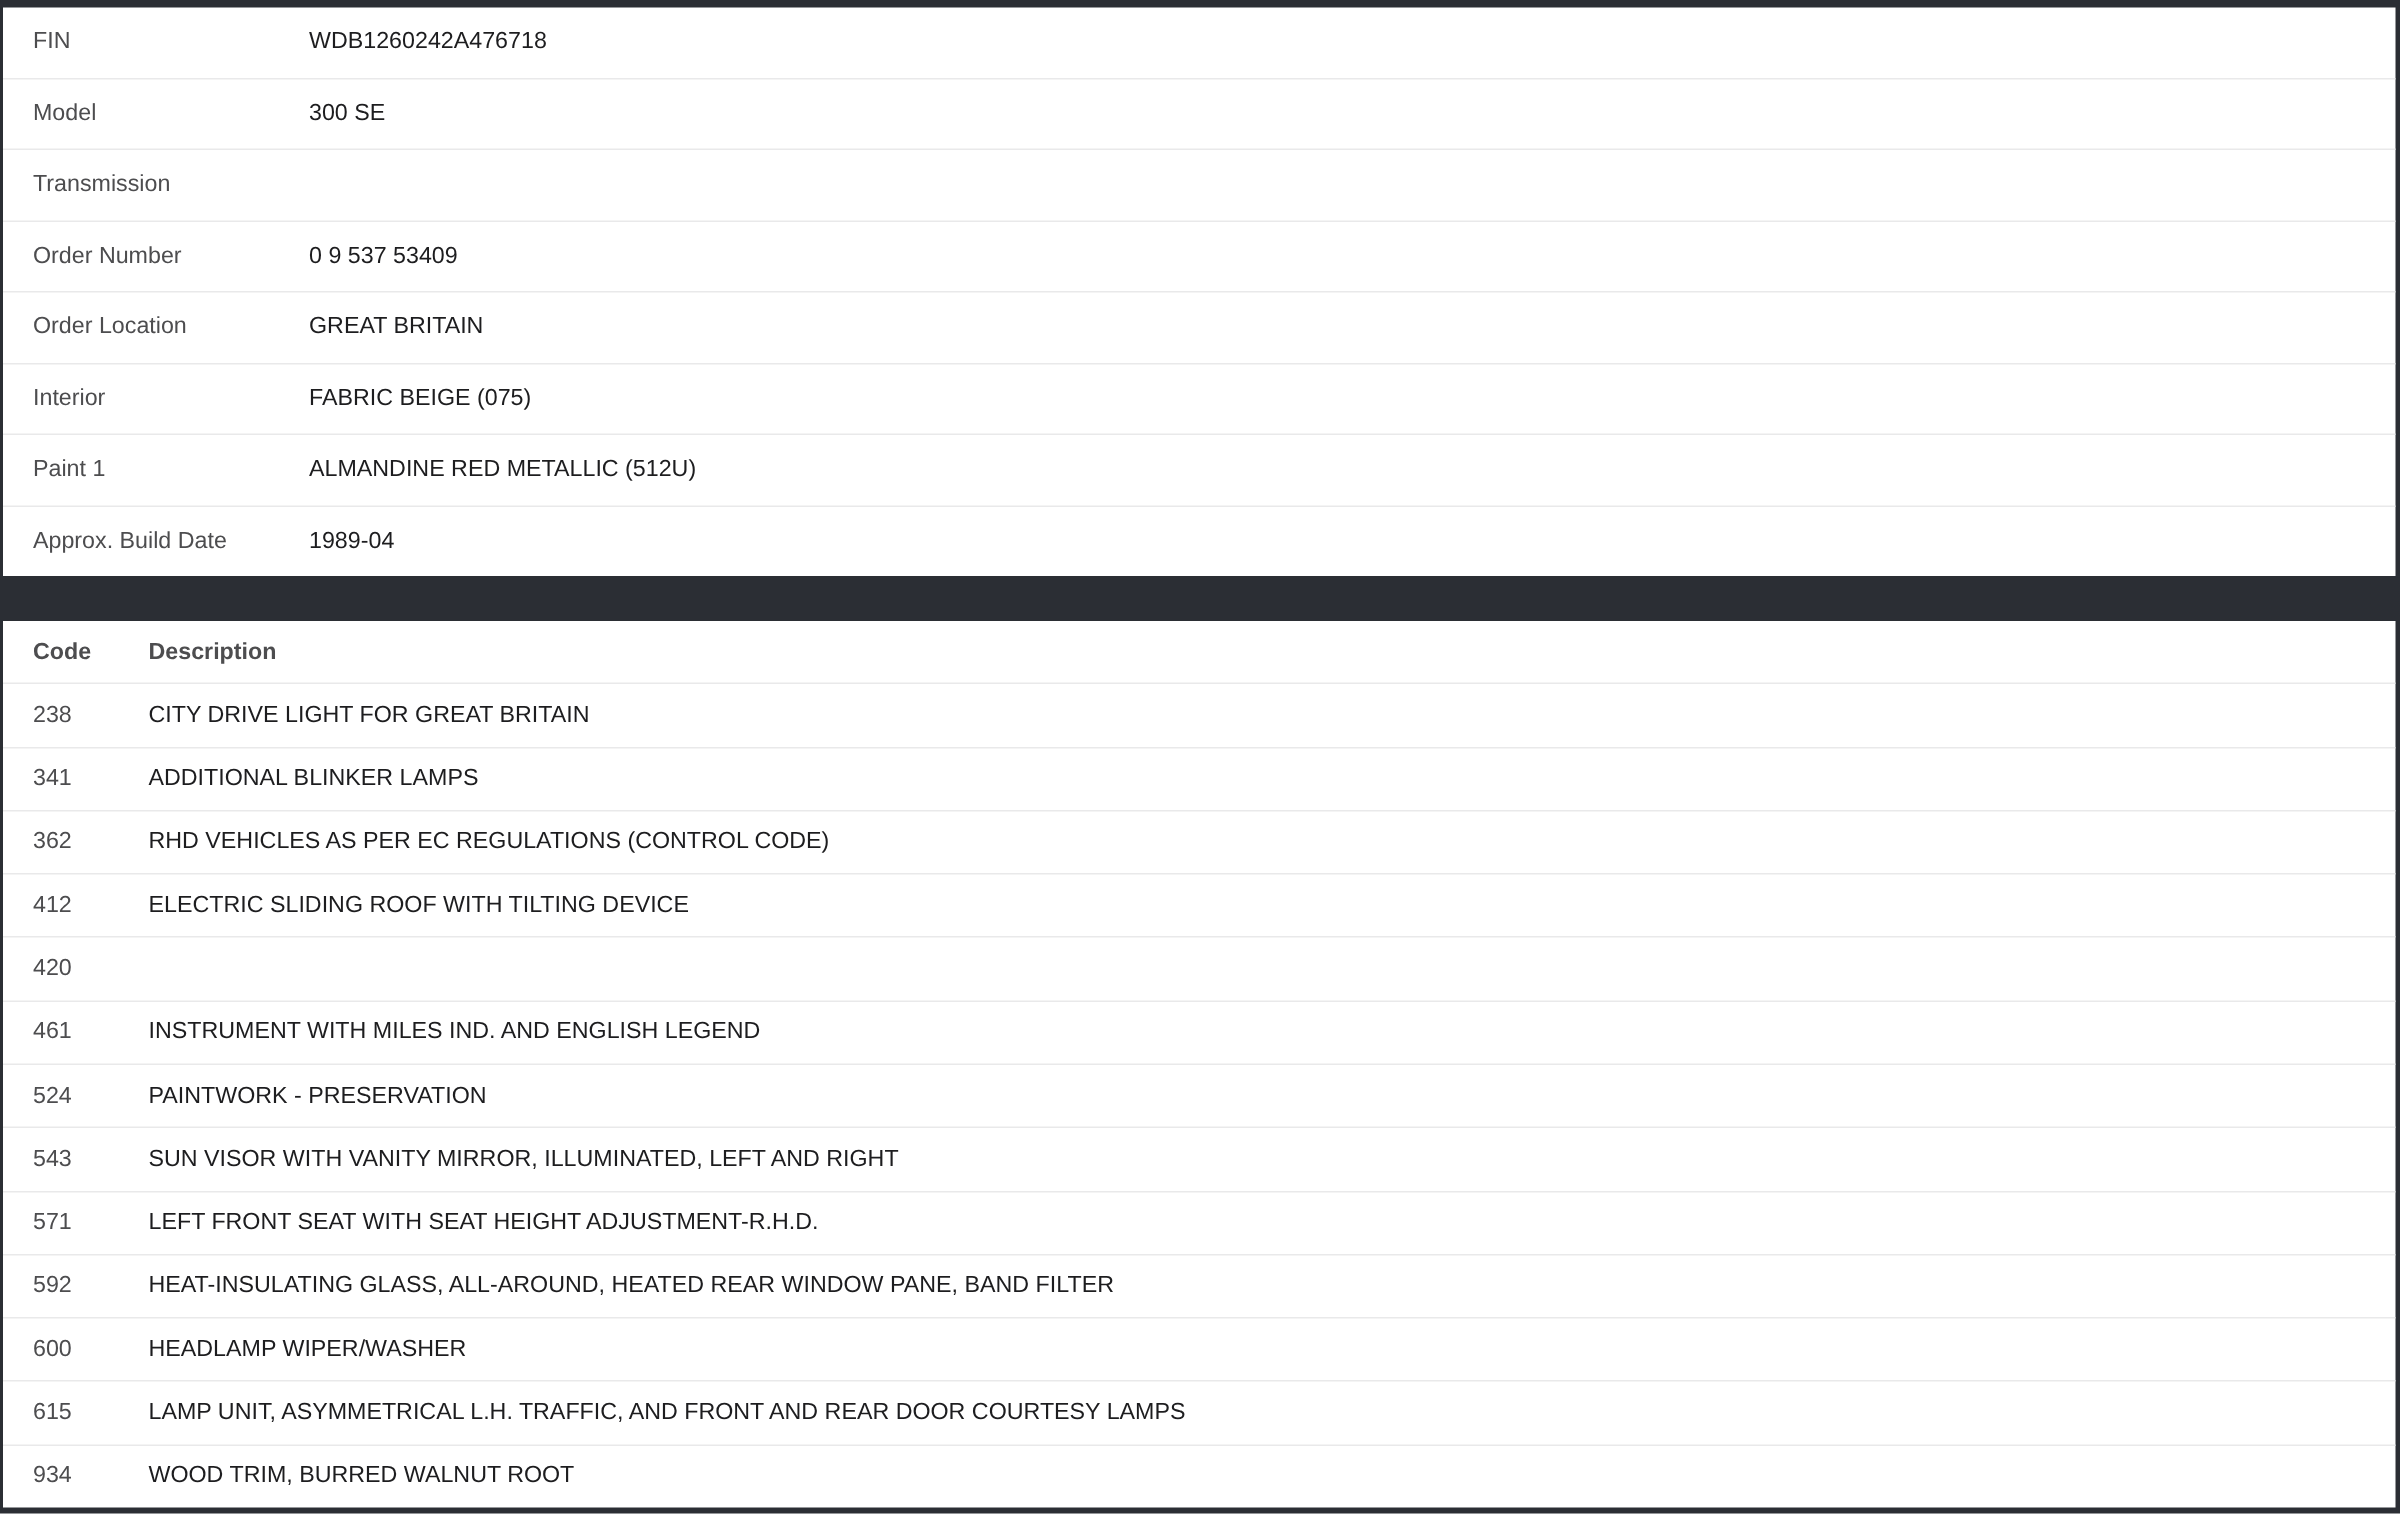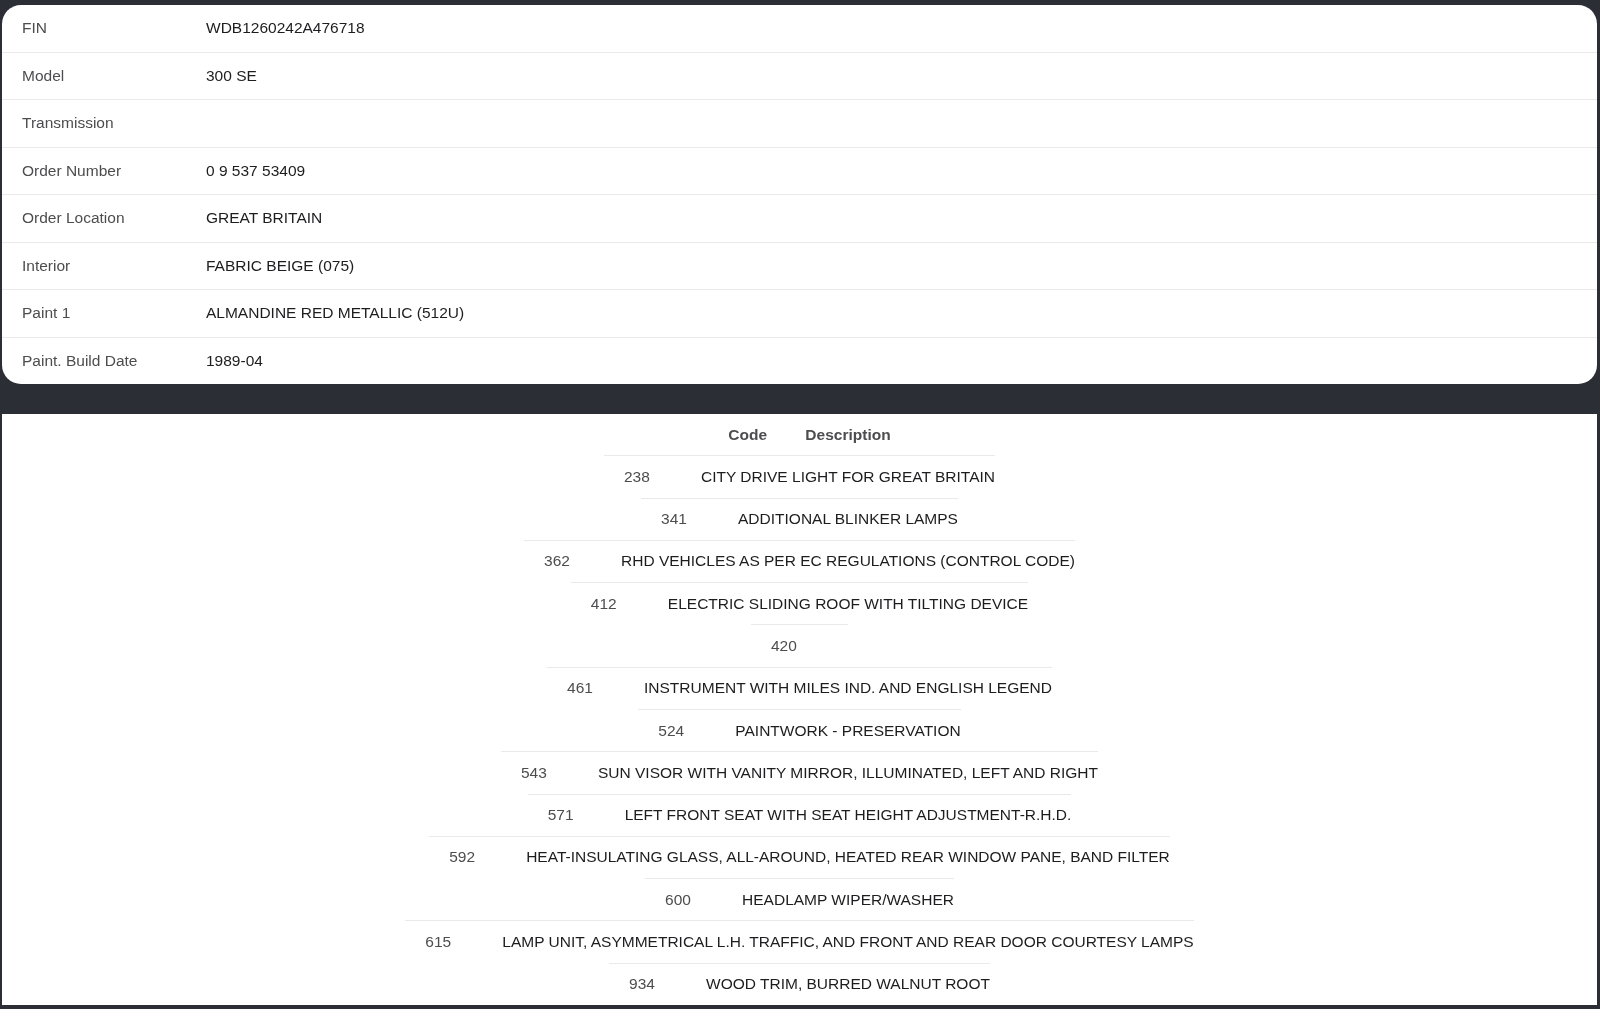--- a/index.html
+++ b/index.html
@@ -20,23 +20,23 @@
     box-sizing: border-box;
     padding: 5px 3px 4px 2px;
     display: flex;
     flex-direction: column;
   }
   .card {
     background: var(--card-bg, #ffffff);
     display: flex;
     flex-direction: column;
   }
-  .card-vehicle { height: 379px; border-radius: 19px; }
+  .card-vehicle { height: 379px; }
   .divider-bar { height: 30px; flex: none; }
-  .card-options { flex: 1; align-items: center; }
+  .card-options { flex: 1; }
 
   .row {
     flex: 1;
     display: flex;
     align-items: center;
     font-size: 15.5px;
     min-height: 0;
   }
   .row + .row { border-top: 1px solid var(--divider, #e9e9ea); }
 
@@ -107,21 +107,21 @@
     <div class="label-cell">Interior</div>
     <div class="value-cell">FABRIC BEIGE (075)</div>
   </div>
 
   <div class="row">
     <div class="label-cell">Paint 1</div>
     <div class="value-cell">ALMANDINE RED METALLIC (512U)</div>
   </div>
 
   <div class="row">
-    <div class="label-cell">Paint. Build Date</div>
+    <div class="label-cell">Approx. Build Date</div>
     <div class="value-cell">1989-04</div>
   </div>
 </section>
 
   <div class="divider-bar"></div>
 
   <section class="card card-options">
     <div class="row header-row">
       <div class="code-cell">Code</div>
       <div class="desc-cell">Description</div>

